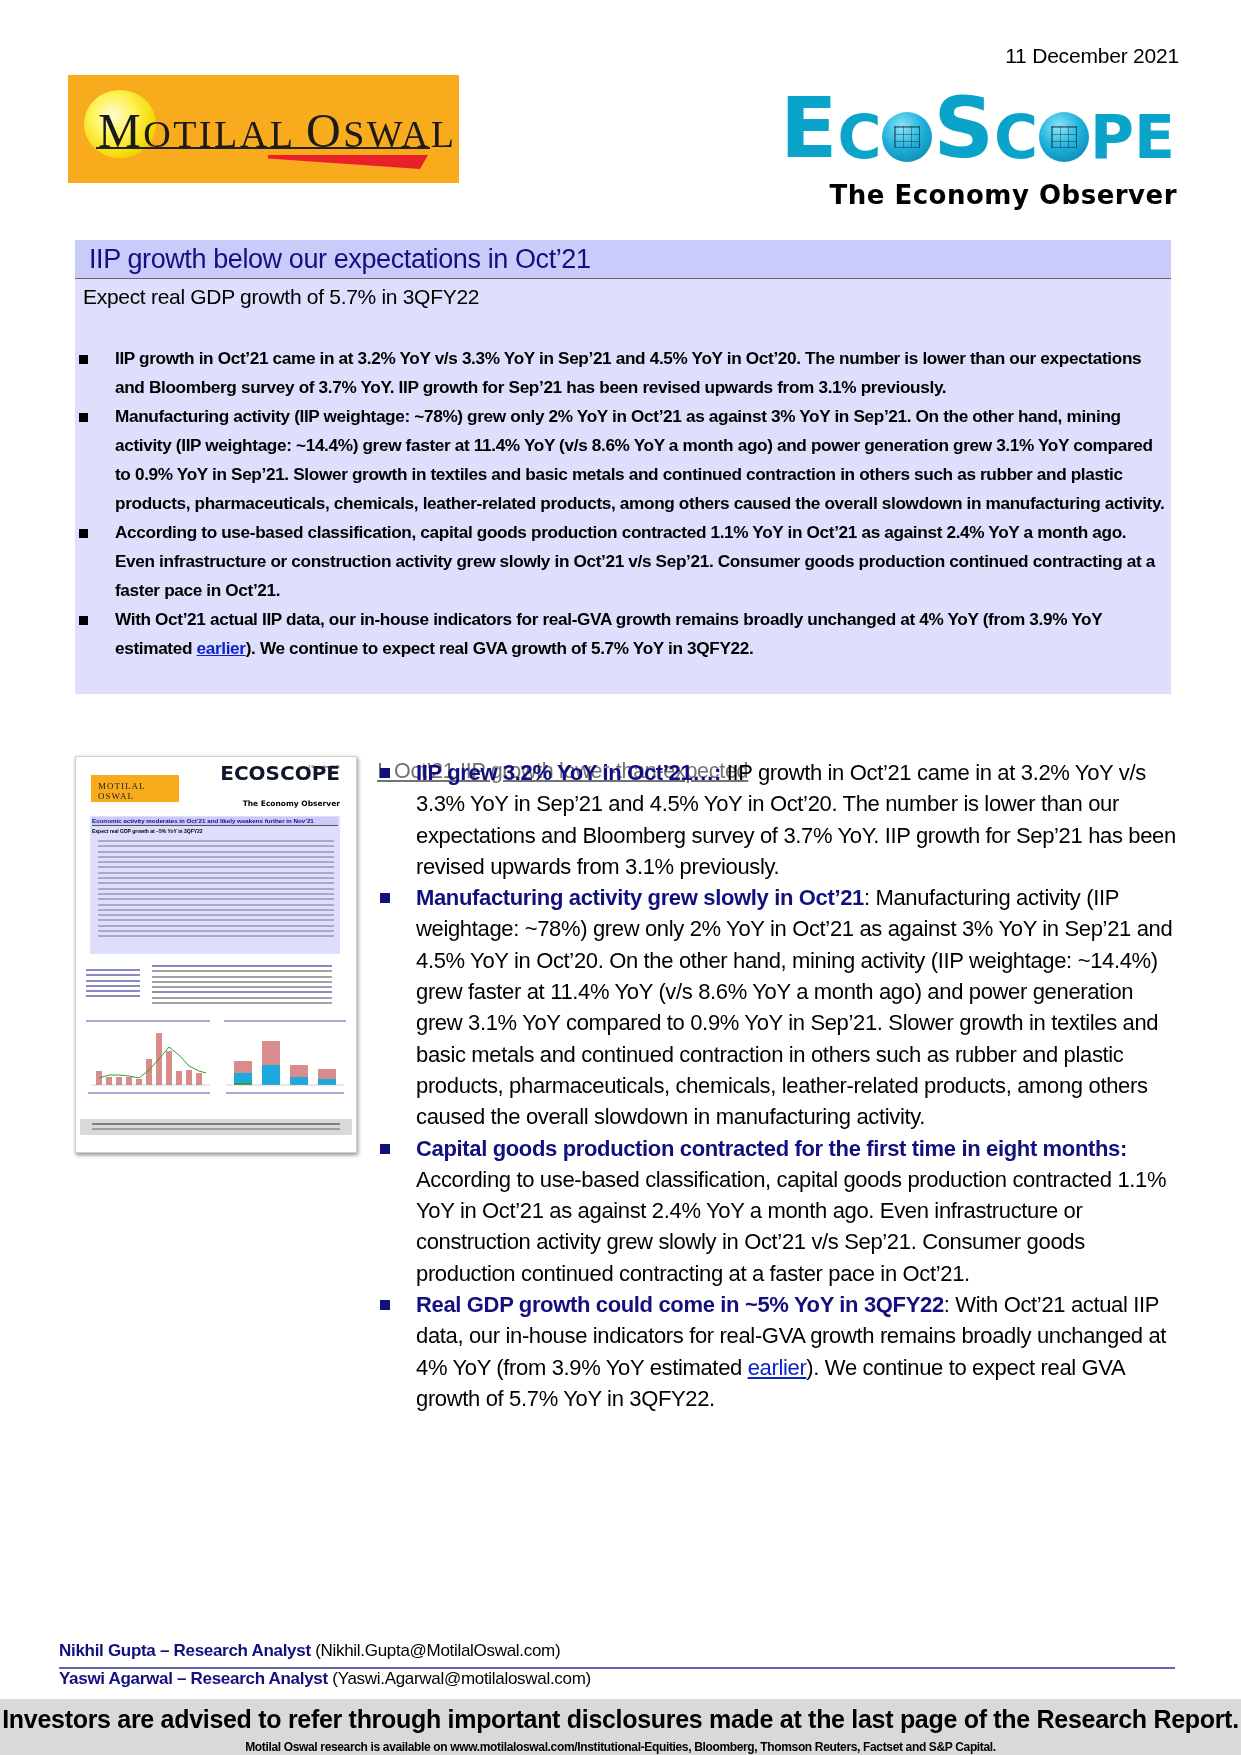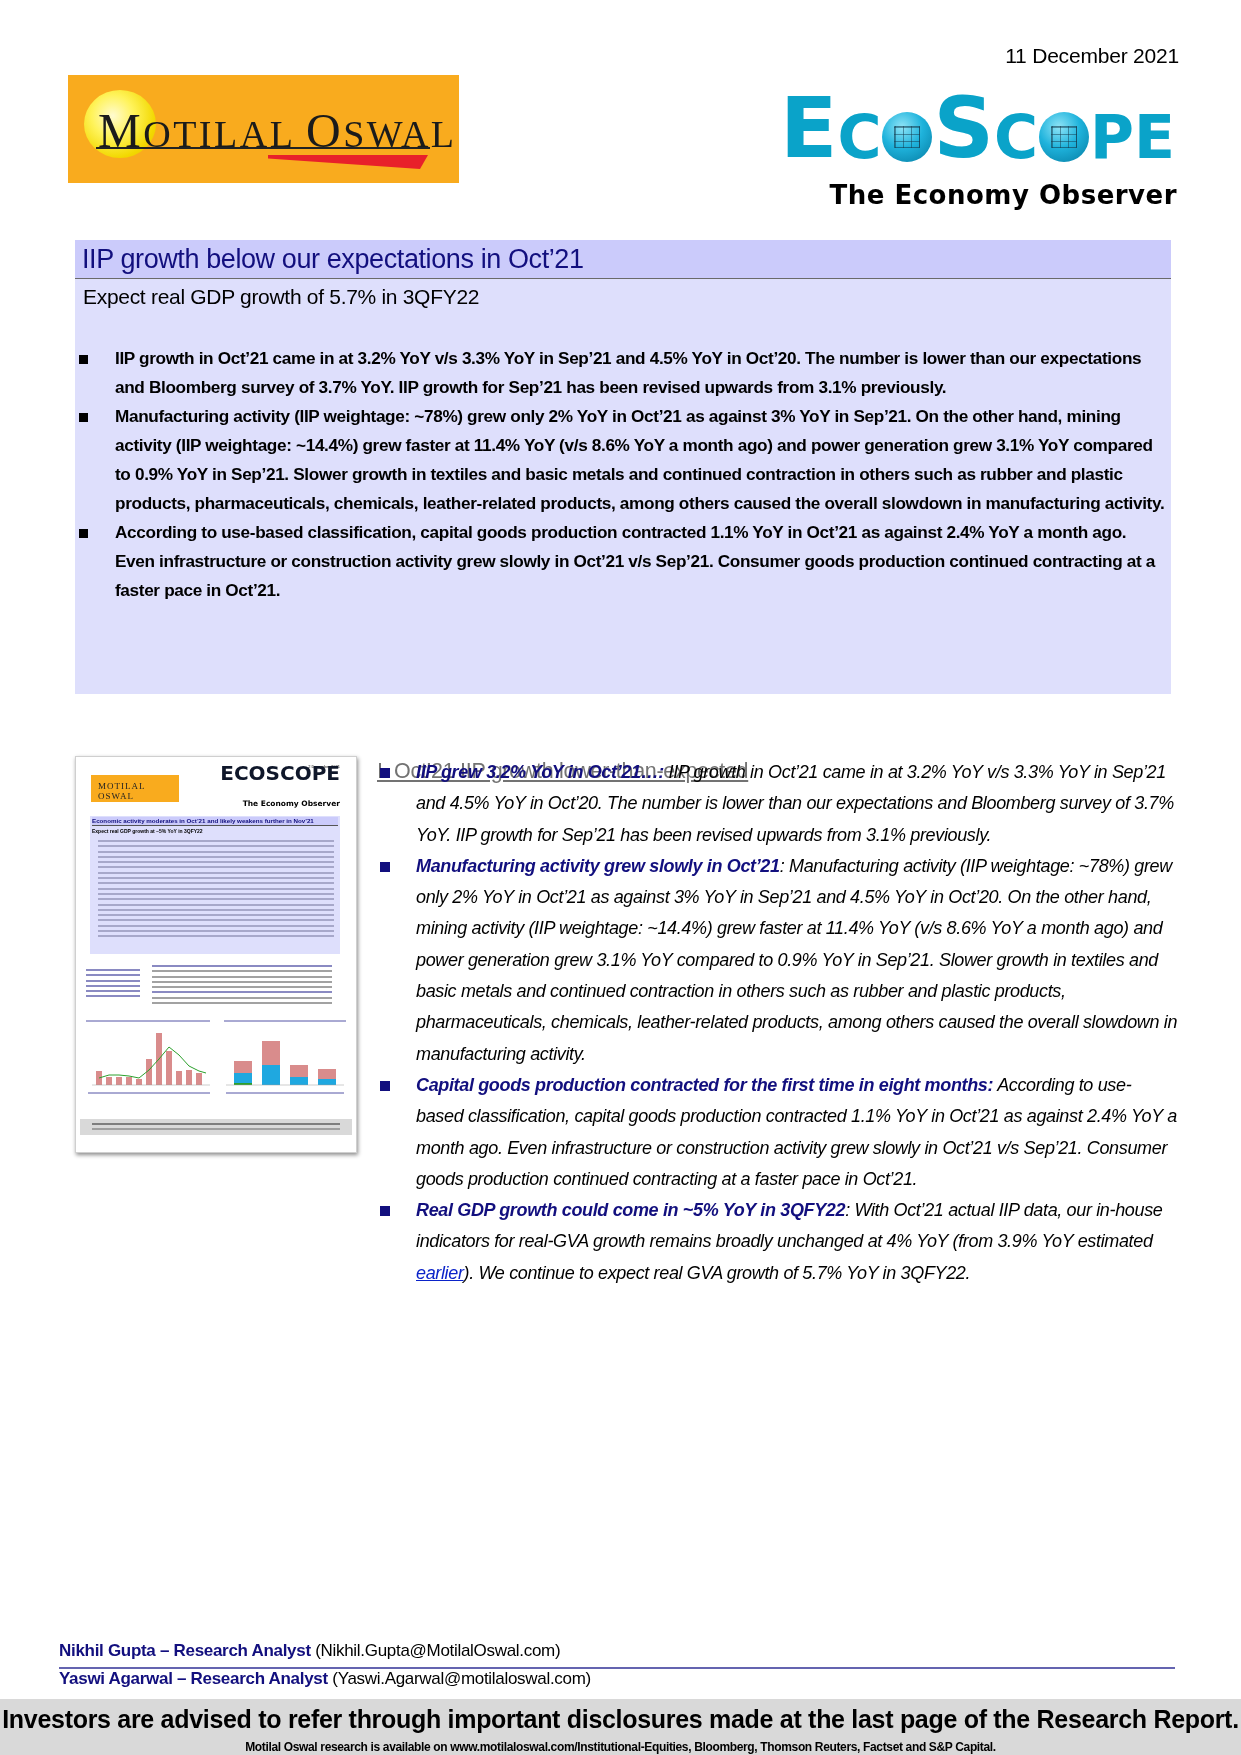--- a/index.html
+++ b/index.html
@@ -30,21 +30,21 @@
                               border: 1px solid rgba(20,60,80,0.6);
                               background-image: linear-gradient(rgba(20,60,80,0.5) 1px, transparent 1px),
                                                 linear-gradient(90deg, rgba(20,60,80,0.5) 1px, transparent 1px);
                               background-size: 8px 7px; }
     .tagline { right: 64px; top: 180px; font-family: "DejaVu Sans", sans-serif; font-weight: bold; font-size: 26px;
                letter-spacing: 0.5px; }
 
     
     .summary { left: 75px; top: 240px; width: 1096px; height: 454px; background: #dedffc; }
     .summary .title-bar { height: 38px; background: #cbcbfb; border-bottom: 1.5px solid #6a6a6a; }
-    .summary .title { position: absolute; left: 7px; top: 4px; font-size: 27px; color: #120f7e; font-weight: normal;
+    .summary .title { position: absolute; left: 14px; top: 4px; font-size: 27px; color: #120f7e; font-weight: normal;
                       font-family: "Liberation Sans", sans-serif; letter-spacing: -0.4px; }
     .summary .subtitle { position: absolute; left: 8px; top: 45px; font-size: 21px; letter-spacing: -0.3px; }
     .summary ul { position: absolute; left: 0; top: 104px; width: 1090px; margin: 0; padding: 0; list-style: none; }
     .summary li { position: relative; padding-left: 40px; font-size: 17.2px; font-weight: bold; line-height: 29px;
                   letter-spacing: -0.35px; }
     .summary li::before { content: ""; position: absolute; left: 4px; top: 11px; width: 9px; height: 9px; background: #000; }
 
     a.link { color: #0b23c9; text-decoration: underline; }
 
     
@@ -65,21 +65,21 @@
     .thumb .t-side { position: absolute; left: 10px; top: 212px; width: 54px; }
     .thumb .t-side .t-line { background: #2a2a90; }
     .thumb .t-body { position: absolute; left: 76px; top: 208px; width: 180px; }
     .thumb .t-chart { position: absolute; top: 258px; height: 80px; }
     .thumb .t-footer { position: absolute; left: 4px; top: 362px; width: 272px; height: 16px; background: #d9d9d9; }
     .thumb .t-footer .t-line { background: #333; margin: 4px 12px 3px 12px; height: 2px; }
 
     
     .section-title { left: 377px; top: 759px; font-size: 21.5px; color: #737373; letter-spacing: -0.3px; text-decoration: underline; }
     .main-list { left: 378px; top: 757px; width: 800px; margin: 0; padding: 0; list-style: none; }
-    .main-list li { position: relative; padding-left: 38px; font-size: 18px; line-height: 31.3px; letter-spacing: -0.35px; font-style: italic; }
+    .main-list li { position: relative; padding-left: 38px; font-size: 22px; line-height: 31.3px; letter-spacing: -0.35px; }
     .main-list li::before { content: ""; position: absolute; left: 2px; top: 11px; width: 10px; height: 10px; background: #120f7e; }
     .main-list .lead { color: #120f7e; font-weight: bold; }
 
     
     .analyst { left: 59px; font-size: 17px; letter-spacing: -0.3px; }
     .analyst .name { color: #120f7e; font-weight: bold; }
     .analyst-rule { left: 59px; top: 1667px; width: 1116px; height: 2px; background: #6464b0; }
 
     .footer { left: 0; top: 1699px; width: 1241px; height: 56px; background: #d9d9d9; text-align: center; }
     .footer .f1 { padding-top: 6px; font-size: 25px; font-weight: bold; letter-spacing: -0.3px; }
@@ -109,20 +109,21 @@
 <div class="abs tagline">The Economy Observer</div>
 
 <div class="abs summary">
   <div class="title-bar"></div>
   <div class="title">IIP growth below our expectations in Oct’21</div>
   <div class="subtitle">Expect real GDP growth of 5.7% in 3QFY22</div>
   <ul>
     <li>IIP growth in Oct’21 came in at 3.2% YoY v/s 3.3% YoY in Sep’21 and 4.5% YoY in Oct’20. The number is lower than our expectations and Bloomberg survey of 3.7% YoY. IIP growth for Sep’21 has been revised upwards from 3.1% previously.</li>
     <li>Manufacturing activity (IIP weightage: ~78%) grew only 2% YoY in Oct’21 as against 3% YoY in Sep’21. On the other hand, mining activity (IIP weightage: ~14.4%) grew faster at 11.4% YoY (v/s 8.6% YoY a month ago) and power generation grew 3.1% YoY compared to 0.9% YoY in Sep’21. Slower growth in textiles and basic metals and continued contraction in others such as rubber and plastic products, pharmaceuticals, chemicals, leather-related products, among others caused the overall slowdown in manufacturing activity.</li>
     <li>According to use-based classification, capital goods production contracted 1.1% YoY in Oct’21 as against 2.4% YoY a month ago. Even infrastructure or construction activity grew slowly in Oct’21 v/s Sep’21. Consumer goods production continued contracting at a faster pace in Oct’21.</li>
+    <li><span>With Oct’21 actual IIP data, our in-house indicators for real-GVA growth remains broadly unchanged at 4% YoY (from 3.9% YoY estimated </span><a class="link" href="#">earlier</a><span>). We continue to expect real GVA growth of 5.7% YoY in 3QFY22.</span></li>
   </ul>
 </div>
 
 <div class="abs thumb">
   <div class="t-date">2 December 2021</div>
   <div class="t-mo">
       <span>MOTILAL OSWAL</span>
     </div>
   <div class="t-eco">ECOSCOPE</div>
   <div class="t-tag">The Economy Observer</div>

